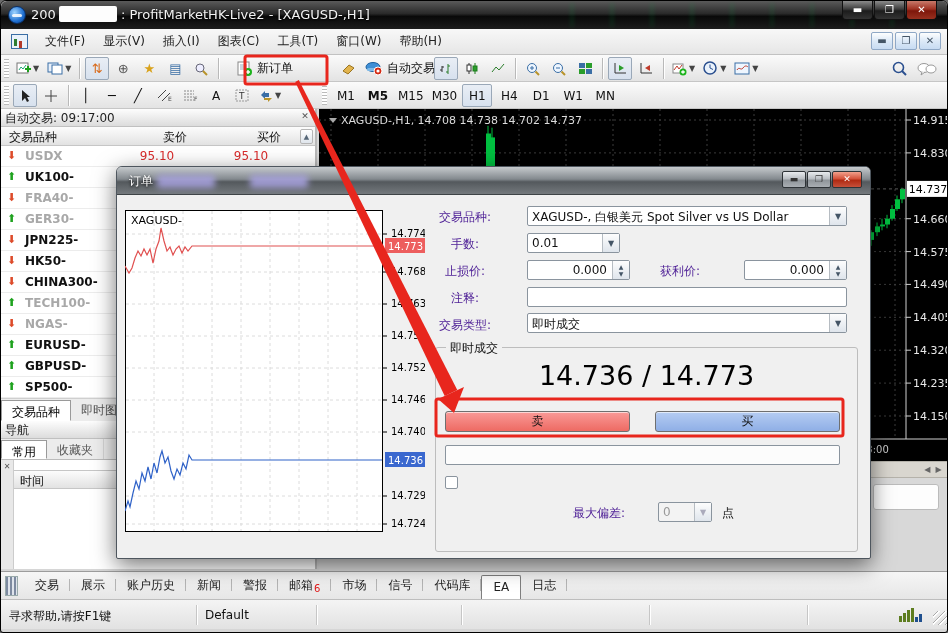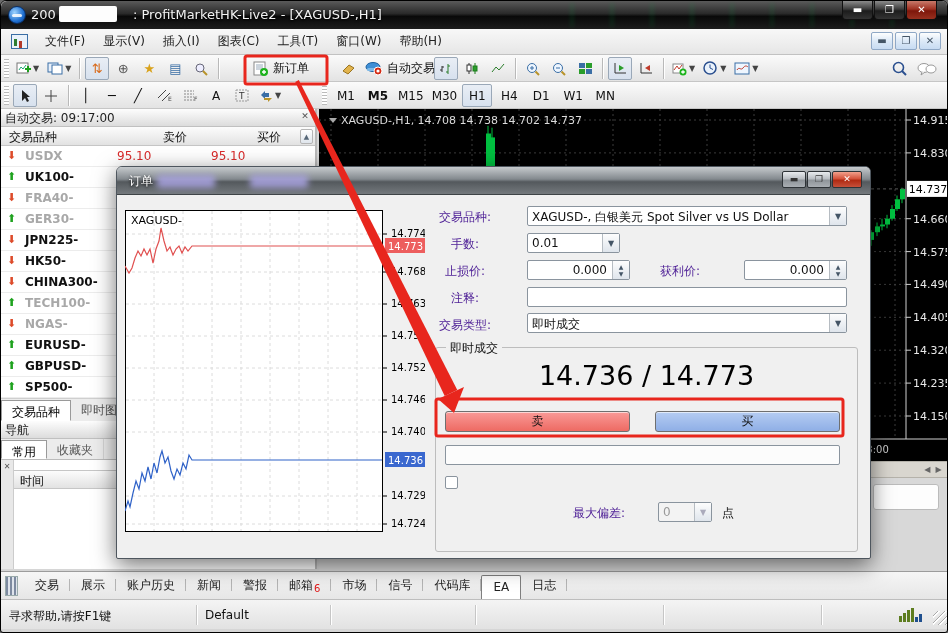--- a/index.html
+++ b/index.html
@@ -12,21 +12,21 @@
   
   #titlebar{left:0;top:0;width:948px;height:28px;
     background:linear-gradient(#5a5a5a,#2a2a2a 45%,#090909 55%,#1d1d1d);border-radius:6px 6px 0 0;}
   #titlebar .glass{position:absolute;right:40px;top:2px;width:360px;height:24px;opacity:.25;
     background:repeating-linear-gradient(90deg,transparent 0 22px,#0a4 22px 24px,transparent 24px 40px);filter:blur(2px);}
   #app-logo{position:absolute;left:7px;top:5px;width:18px;height:18px;border-radius:50%;
     background:radial-gradient(circle at 35% 35%,#9fd4ff,#1f6fd0 60%,#0b3e86);border:1px solid #0a2f66;}
   #app-logo:after{content:"";position:absolute;left:3px;top:7px;width:10px;height:3px;background:#fff;border-radius:2px;opacity:.85;}
   #title-account{position:absolute;left:30px;top:6px;color:#f2f2f2;font-size:13px;}
   .redacted{position:absolute;left:58px;top:5px;width:58px;height:16px;background:#fdfdfd;border-radius:2px;}
-  #title-text{position:absolute;left:132px;top:6px;color:#f2f2f2;font-size:13px;text-shadow:0 1px 2px #000;}
+  #title-text{position:absolute;left:120px;top:6px;color:#f2f2f2;font-size:13px;text-shadow:0 1px 2px #000;}
   .capbtns{position:absolute;right:12px;top:0;display:flex;}
   .capbtn{width:31px;height:19px;margin-left:1px;border:1px solid #111;border-top:none;border-radius:0 0 4px 4px;
     background:linear-gradient(#8b8b8b,#3c3c3c 45%,#1c1c1c 55%,#333);color:#fff;font-size:10px;line-height:17px;text-align:center;}
   .capbtn.close{background:linear-gradient(#c97a6b,#a03223 45%,#7d170b 55%,#98301f);}
 
   
   #menubar{left:0;top:28px;width:948px;height:26px;background:linear-gradient(#f8f8f8,#e6e6e6);
     border-bottom:1px solid #c2c2c2;display:flex;align-items:center;}
   #menu-icon{width:17px;height:15px;margin:0 8px 0 10px;border:1px solid #3a6ea5;background:#eaf2fb;position:relative;}
   #menu-icon:after{content:"";position:absolute;left:2px;bottom:2px;width:3px;height:7px;background:#2f7d32;box-shadow:5px 2px 0 #b33a2a;}
@@ -54,21 +54,21 @@
     padding:1px 4px;color:#222;position:relative;}
   .panel-close{position:absolute;right:3px;top:1px;width:14px;height:14px;text-align:center;line-height:13px;font-size:9px;color:#555;}
   #mw-colhead{position:relative;height:19px;background:linear-gradient(#fcfcfc,#e2e2e2);border-bottom:1px solid #c6c6c6;}
   #mw-colhead span{position:absolute;top:2px;}
   #mw-scrollup{position:absolute;right:2px;top:2px;width:13px;height:15px;border:1px solid #b5b5b5;border-radius:2px;
     background:linear-gradient(#fff,#dfe5ec);font-size:7px;color:#567;text-align:center;line-height:14px;}
   .mw-row{position:relative;height:21px;border-bottom:1px solid #ececec;}
   .mw-arrow{position:absolute;left:6px;top:3px;font-size:11px;line-height:14px;}
   .mw-sym{position:absolute;left:24px;top:3px;font-weight:bold;}
   .mw-sym.muted{color:#a8a8a8;font-weight:bold;}
-  .mw-bid,.mw-ask{position:absolute;top:3px;color:#d92b2b;text-align:left;}
+  .mw-bid,.mw-ask{position:absolute;top:3px;color:#d92b2b;text-align:center;}
   .mw-bid{right:118px;width:80px;} .mw-ask{right:24px;width:80px;}
   .tabsrow{position:absolute;left:0;bottom:0;width:100%;height:23px;background:#ececec;border-top:1px solid #cfcfcf;display:flex;}
   .ptab{padding:3px 10px;color:#555;border-right:1px solid #d5d5d5;}
   .ptab.active{background:#fff;border:1px solid #9a9a9a;border-bottom:1px solid #fff;margin-top:1px;color:#000;}
   #navigator{left:0;top:420px;width:316px;height:38px;background:#ececec;border-right:2px solid #b9b9b9;}
   #nav-tabs{display:flex;height:20px;}
   #data-window{left:0;top:458px;width:316px;height:110px;background:#fff;border-right:2px solid #b9b9b9;border-top:1px solid #bbb;}
   #dw-closecol{position:absolute;left:0;top:0;width:13px;height:100%;background:#e8e8e8;border-right:1px solid #ccc;}
   #dw-close{display:block;width:11px;height:12px;margin:2px auto;font-size:8px;color:#555;text-align:center;}
   #dw-head{position:absolute;left:13px;top:10px;right:0;height:19px;background:linear-gradient(#fcfcfc,#e2e2e2);
@@ -112,21 +112,21 @@
 
   
   #terminal-tabs{left:0;top:570px;width:948px;height:28px;background:linear-gradient(#f6f6f6,#e6e6e6);border-top:1px solid #9c9c9c;display:flex;align-items:flex-end;}
   #term-icon{width:13px;height:20px;margin:0 6px 3px 4px;background:repeating-linear-gradient(90deg,#7d8aa0 0 2px,#dfe4ec 2px 4px);border:1px solid #9aa;}
   .term-tab{padding:4px 11px 5px;color:#222;position:relative;}
   .term-tab .tsep{position:absolute;right:0;top:6px;width:1px;height:12px;background:#b5b5b5;}
   .term-tab.active{background:#fff;border:1px solid #7f7f7f;border-bottom:none;border-radius:2px 2px 0 0;}
   .mailbadge{color:#e01818;font-size:10px;vertical-align:sub;margin-left:1px;}
   #statusbar{left:0;top:598px;width:948px;height:30px;background:linear-gradient(#f4f4f4,#e2e2e2);border-top:1px solid #bdbdbd;display:flex;align-items:center;}
   .st-cell{height:20px;padding:3px 8px;border-right:1px solid #c6c6c6;box-shadow:1px 0 0 #fff;}
-  #st-help{width:196px;} #st-profile{width:134px;} .st-empty{flex:0 0 auto;}
+  #st-help{width:196px;} #st-profile{width:120px;} .st-empty{flex:0 0 auto;}
   #st-bars{margin-left:auto;margin-right:26px;display:flex;align-items:flex-end;height:14px;}
   #st-bars i{display:block;width:3px;margin-right:1px;background:#5d7d1f;}
   #st-grip{position:absolute;right:2px;bottom:4px;width:14px;height:14px;
     background:repeating-linear-gradient(135deg,transparent 0 3px,#aaa 3px 4px,#fff 4px 5px);}
 
   
   #annotations{left:0;top:0;width:948px;height:633px;pointer-events:none;z-index:50;}
   #dialog{z-index:20;} #main-chart{z-index:1;}
   svg text{font-family:"DejaVu Sans","Liberation Sans",sans-serif;}
 </style>
@@ -198,21 +198,21 @@
           <span class="glyph" style="color:#3a6ea5;">▤</span>
         </div>
       <div class="tbtn">
         <svg width="15" height="14">
             <circle cx="6" cy="6" r="4" fill="#eef" stroke="#667"></circle>
             <line x1="9" y1="9" x2="13" y2="13" stroke="#b8932a" stroke-width="2"></line>
           </svg>
         </div>
       <div class="vsep"></div>
     </div>
-    <div class="tgroup" style="left:248px;">
+    <div class="tgroup" style="left:232px;">
       <div class="tbtn">
         <svg width="16" height="16">
             <rect x="1" y="1" width="11" height="13" fill="#fff" stroke="#888"></rect>
             <line x1="3" y1="4" x2="10" y2="4" stroke="#9ab"></line>
             <line x1="3" y1="6" x2="10" y2="6" stroke="#9ab"></line>
             <line x1="3" y1="8" x2="10" y2="8" stroke="#9ab"></line>
             <circle cx="11" cy="11" r="4" fill="#1db31d"></circle>
             <path d="M9 11 h4 M11 9 v4" stroke="#fff" stroke-width="1.4"></path>
           </svg>
         <span class="tb-label">新订单</span>

